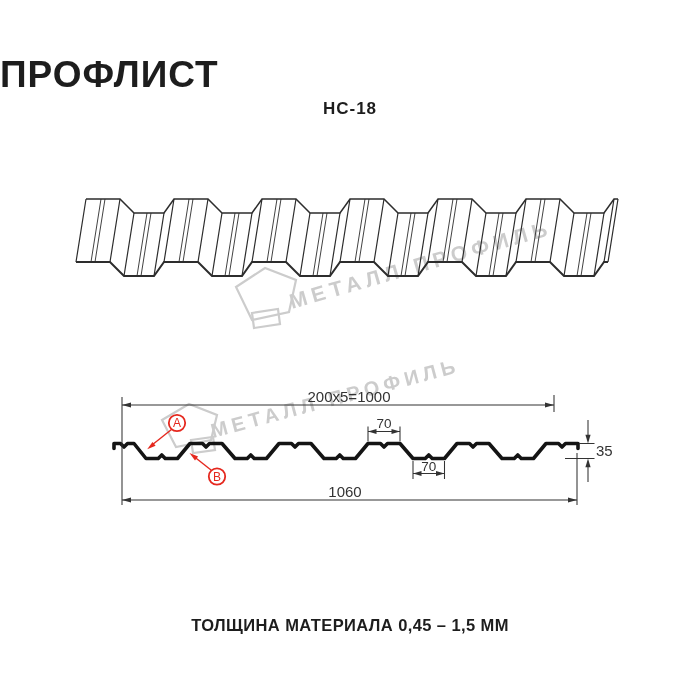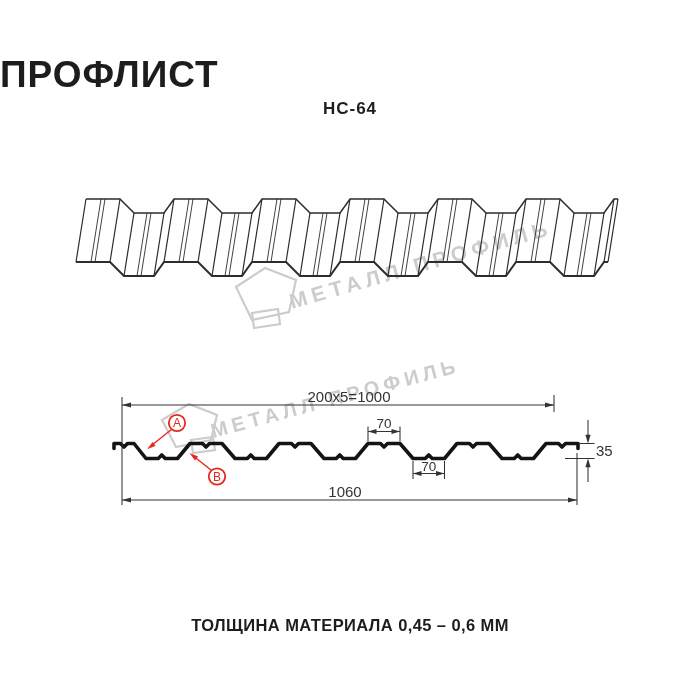--- a/index.html
+++ b/index.html
@@ -26,21 +26,21 @@
   .red-circle{stroke:var(--accent);stroke-width:1.8;fill:#ffffff;}
   .red-letter{fill:var(--accent);font-size:12px;}
   .t3d{stroke:var(--line);fill:none;}
   .xs{stroke:var(--profile);stroke-width:3.6;fill:none;
       stroke-linejoin:round;stroke-linecap:round;}
 </style>
 </head>
 <body>
 
 <div class="page-title">ПРОФЛИСТ</div>
-<div class="page-subtitle">НС-64</div>
+<div class="page-subtitle">НС-18</div>
 
 <svg width="700" height="700" viewBox="0 0 700 700">
 
   <g>
     <path class="wm-stroke" d="M236,287 L265,268 L296,280 L289,312 L252,320 Z"></path>
     <path class="wm-stroke" d="M252,313 L278,309 L280,324 L254,328 Z"></path>
     <text class="wm-text" transform="translate(292,309) rotate(-16)" font-size="21" letter-spacing="5">МЕТАЛЛ ПРОФИЛЬ</text>
   </g>
 
   <g id="g3d">
@@ -98,13 +98,13 @@
     <circle class="red-circle" cx="177" cy="423" r="8.2"></circle>
     <text class="red-letter" x="177" y="427.3" text-anchor="middle">A</text>
 
     <path class="red-line" d="M211,470 L195.5,457.8"></path>
     <path class="red-head" d="M189.5,453 L198.1,456.5 L195,460.5 Z"></path>
     <circle class="red-circle" cx="217" cy="476.5" r="8.2"></circle>
     <text class="red-letter" x="217" y="480.8" text-anchor="middle">B</text>
   </g>
 </svg>
 
-<div class="footer-note">ТОЛЩИНА МАТЕРИАЛА 0,45 – 0,6 ММ</div>
+<div class="footer-note">ТОЛЩИНА МАТЕРИАЛА 0,45 – 1,5 ММ</div>
 
 </body></html>

